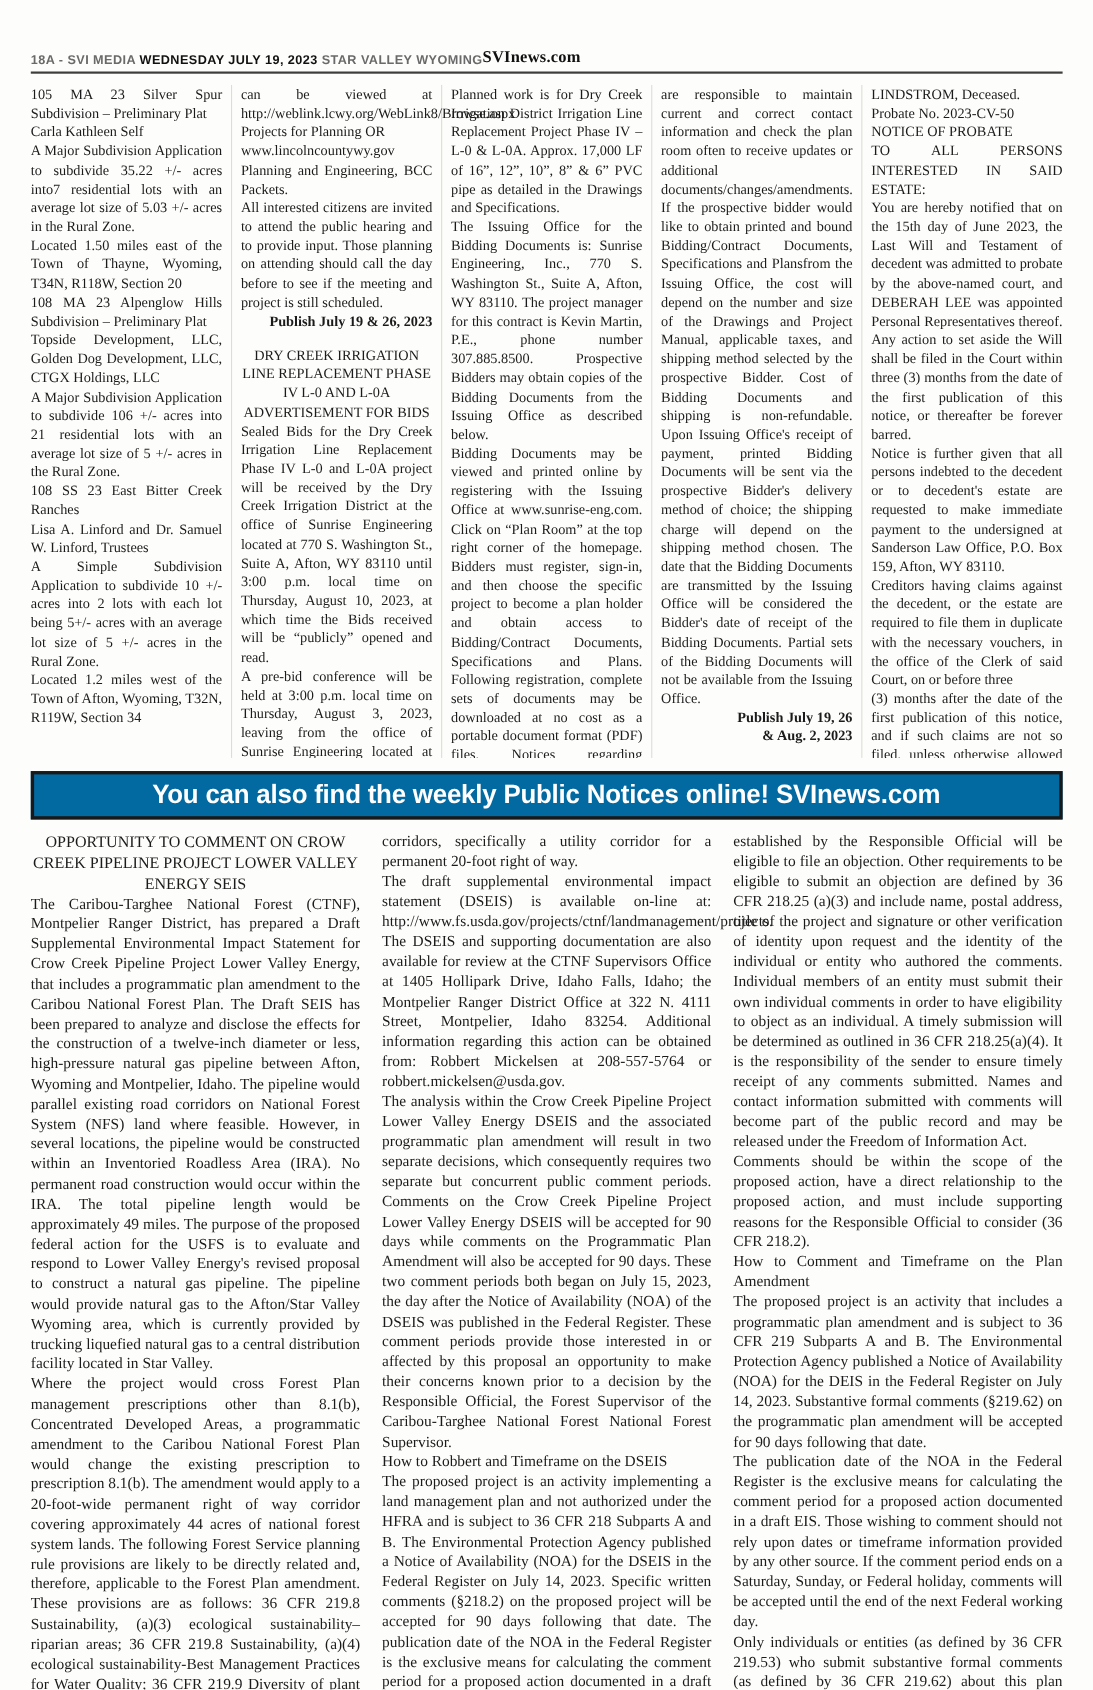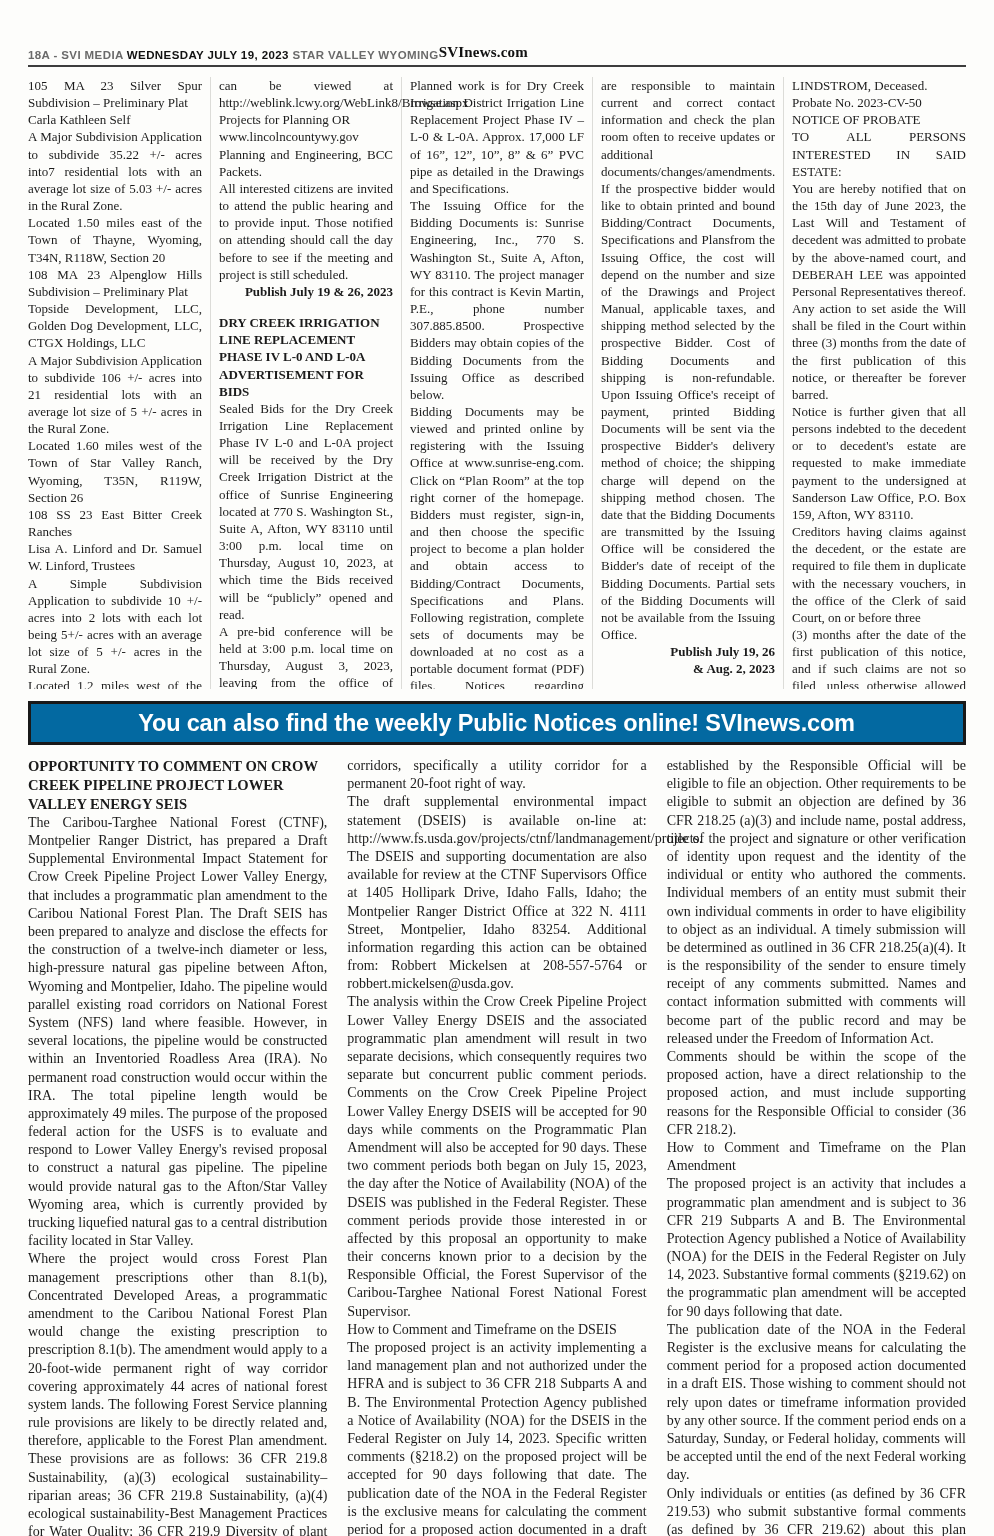--- a/index.html
+++ b/index.html
@@ -22,21 +22,21 @@
   .header-left .hl-date{color:#111;}
   .masthead{
     font-family:"Liberation Serif",serif;
     font-size:15px;font-weight:700;color:#111;letter-spacing:.2px;
   }
   .header-rule{border-bottom:2px solid #3d3d3d;margin:4px 28px 0 28px;}
 
   
   .blk{margin:0;padding:0;}
   .s-p{text-align:justify;}
-  .s-h{font-weight:700;text-align:left;}
+  .s-h{font-weight:400;text-align:center;}
   .s-pr{font-weight:700;text-align:right;}
   .s-gap{height:14px;}
 
   
   .top-section{
     margin:10px 28px 0 28px;
     display:flex;
     height:612px;overflow:hidden;
     font-size:13px;line-height:1.32;
   }
@@ -91,30 +91,29 @@
 
   <div class="top-section">
     <div class="col">
         <p class="blk s-p">105 MA 23 Silver Spur Subdivision – Preliminary Plat</p>
         <p class="blk s-p">Carla Kathleen Self</p>
         <p class="blk s-p">A Major Subdivision Application to subdivide 35.22 +/- acres into7 residential lots with an average lot size of 5.03 +/- acres in the Rural Zone.</p>
         <p class="blk s-p">Located 1.50 miles east of the Town of Thayne, Wyoming, T34N, R118W, Section 20</p>
         <p class="blk s-p">108 MA 23 Alpenglow Hills Subdivision – Preliminary Plat</p>
         <p class="blk s-p">Topside Development, LLC, Golden Dog Development, LLC, CTGX Holdings, LLC</p>
         <p class="blk s-p">A Major Subdivision Application to subdivide 106 +/- acres into 21 residential lots with an average lot size of 5 +/- acres in the Rural Zone.</p>
-        <p class="blk s-p">Located 1.60 miles west of the Town of Star Valley Ranch, Wyoming, T35N, R119W, Section 26</p>
         <p class="blk s-p">108 SS 23 East Bitter Creek Ranches</p>
         <p class="blk s-p">Lisa A. Linford and Dr. Samuel W. Linford, Trustees</p>
         <p class="blk s-p">A Simple Subdivision Application to subdivide 10 +/- acres into 2 lots with each lot being 5+/- acres with an average lot size of 5 +/- acres in the Rural Zone.</p>
         <p class="blk s-p">Located 1.2 miles west of the Town of Afton, Wyoming, T32N, R119W, Section 34</p>
       </div>
     <div class="col">
         <p class="blk s-p">can be viewed at http://weblink.lcwy.org/WebLink8/Browse.aspx Projects for Planning OR</p>
         <p class="blk s-p">www.lincolncountywy.gov Planning and Engineering, BCC Packets.</p>
-        <p class="blk s-p">All interested citizens are invited to attend the public hearing and to provide input. Those notified on attending should call the day before to see if the meeting and project is still scheduled.</p>
+        <p class="blk s-p">All interested citizens are invited to attend the public hearing and to provide input. Those planning on attending should call the day before to see if the meeting and project is still scheduled.</p>
         <p class="blk s-pr">Publish July 19 &amp; 26, 2023</p>
         <p class="blk s-gap"></p>
         <p class="blk s-h">DRY CREEK IRRIGATION LINE REPLACEMENT PHASE IV L-0 AND L-0A ADVERTISEMENT FOR BIDS</p>
         <p class="blk s-p">Sealed Bids for the Dry Creek Irrigation Line Replacement Phase IV L-0 and L-0A project will be received by the Dry Creek Irrigation District at the office of Sunrise Engineering located at 770 S. Washington St., Suite A, Afton, WY 83110 until 3:00 p.m. local time on Thursday, August 10, 2023, at which time the Bids received will be “publicly” opened and read.</p>
         <p class="blk s-p">A pre-bid conference will be held at 3:00 p.m. local time on Thursday, August 3, 2023, leaving from the office of Sunrise Engineering located at 770 S. Washington St., Suite A, Afton, WY, 83110. Attendance at the pre-bid conference is highly encouraged but is not mandatory. Names of those in attendance will be recorded.</p>
       </div>
     <div class="col">
         <p class="blk s-p">Planned work is for Dry Creek Irrigation District Irrigation Line Replacement Project Phase IV – L-0 &amp; L-0A. Approx. 17,000 LF of 16”, 12”, 10”, 8” &amp; 6” PVC pipe as detailed in the Drawings and Specifications.</p>
         <p class="blk s-p">The Issuing Office for the Bidding Documents is: Sunrise Engineering, Inc., 770 S. Washington St., Suite A, Afton, WY 83110. The project manager for this contract is Kevin Martin, P.E., phone number 307.885.8500. Prospective Bidders may obtain copies of the Bidding Documents from the Issuing Office as described below.</p>
         <p class="blk s-p">Bidding Documents may be viewed and printed online by registering with the Issuing Office at www.sunrise-eng.com. Click on “Plan Room” at the top right corner of the homepage. Bidders must register, sign-in, and then choose the specific project to become a plan holder and obtain access to Bidding/Contract Documents, Specifications and Plans. Following registration, complete sets of documents may be downloaded at no cost as a portable document format (PDF) files. Notices regarding changes/amendments to the Bidding/Contract Documents, Specifications and Plans will be sent to the e</p>
@@ -144,21 +143,21 @@
   <div class="bottom-section">
     <div class="col">
         <p class="blk s-h">OPPORTUNITY TO COMMENT ON CROW CREEK PIPELINE PROJECT LOWER VALLEY ENERGY SEIS</p>
         <p class="blk s-p">The Caribou-Targhee National Forest (CTNF), Montpelier Ranger District, has prepared a Draft Supplemental Environmental Impact Statement for Crow Creek Pipeline Project Lower Valley Energy, that includes a programmatic plan amendment to the Caribou National Forest Plan. The Draft SEIS has been prepared to analyze and disclose the effects for the construction of a twelve-inch diameter or less, high-pressure natural gas pipeline between Afton, Wyoming and Montpelier, Idaho. The pipeline would parallel existing road corridors on National Forest System (NFS) land where feasible. However, in several locations, the pipeline would be constructed within an Inventoried Roadless Area (IRA). No permanent road construction would occur within the IRA. The total pipeline length would be approximately 49 miles. The purpose of the proposed federal action for the USFS is to evaluate and respond to Lower Valley Energy's revised proposal to construct a natural gas pipeline. The pipeline would provide natural gas to the Afton/Star Valley Wyoming area, which is currently provided by trucking liquefied natural gas to a central distribution facility located in Star Valley.</p>
         <p class="blk s-p">Where the project would cross Forest Plan management prescriptions other than 8.1(b), Concentrated Developed Areas, a programmatic amendment to the Caribou National Forest Plan would change the existing prescription to prescription 8.1(b). The amendment would apply to a 20-foot-wide permanent right of way corridor covering approximately 44 acres of national forest system lands. The following Forest Service planning rule provisions are likely to be directly related and, therefore, applicable to the Forest Plan amendment. These provisions are as follows: 36 CFR 219.8 Sustainability, (a)(3) ecological sustainability–riparian areas; 36 CFR 219.8 Sustainability, (a)(4) ecological sustainability-Best Management Practices for Water Quality; 36 CFR 219.9 Diversity of plant and animal communities, (a)(2) ecosystem plan components – ecosystem diversity; 36 CFR 219.9 Diversity of plant and animal communities, (b)(1) additional, species-specific plan components, specifically components to provide the ecological conditions necessary to contribute to the recovery of federally listed or proposed species; 36 CFR 219.10 Multiple use, (a)(2), integrated resource management for multiple use, specifically nonrenewable energy resource-natural gas; and 36 CFR 219.10 Multiple use, (a)(3) appropriate placement and sustainable management of infrastructure, such as recreational facilities and transportation and utility</p>
       </div>
     <div class="col">
         <p class="blk s-p">corridors, specifically a utility corridor for a permanent 20-foot right of way.</p>
         <p class="blk s-p">The draft supplemental environmental impact statement (DSEIS) is available on-line at: http://www.fs.usda.gov/projects/ctnf/landmanagement/projects. The DSEIS and supporting documentation are also available for review at the CTNF Supervisors Office at 1405 Hollipark Drive, Idaho Falls, Idaho; the Montpelier Ranger District Office at 322 N. 4111 Street, Montpelier, Idaho 83254. Additional information regarding this action can be obtained from: Robbert Mickelsen at 208-557-5764 or robbert.mickelsen@usda.gov.</p>
         <p class="blk s-p">The analysis within the Crow Creek Pipeline Project Lower Valley Energy DSEIS and the associated programmatic plan amendment will result in two separate decisions, which consequently requires two separate but concurrent public comment periods. Comments on the Crow Creek Pipeline Project Lower Valley Energy DSEIS will be accepted for 90 days while comments on the Programmatic Plan Amendment will also be accepted for 90 days. These two comment periods both began on July 15, 2023, the day after the Notice of Availability (NOA) of the DSEIS was published in the Federal Register. These comment periods provide those interested in or affected by this proposal an opportunity to make their concerns known prior to a decision by the Responsible Official, the Forest Supervisor of the Caribou-Targhee National Forest National Forest Supervisor.</p>
-        <p class="blk s-p">How to Comment and Timeframe on the DSEIS</p>
+        <p class="blk s-p">How to Robbert and Timeframe on the DSEIS</p>
         <p class="blk s-p">The proposed project is an activity implementing a land management plan and not authorized under the HFRA and is subject to 36 CFR 218 Subparts A and B. The Environmental Protection Agency published a Notice of Availability (NOA) for the DSEIS in the Federal Register on July 14, 2023. Specific written comments (§218.2) on the proposed project will be accepted for 90 days following that date. The publication date of the NOA in the Federal Register is the exclusive means for calculating the comment period for a proposed action documented in a draft EIS. Those wishing to comment should not rely upon dates or timeframe information provided by any other source. If the comment period ends on a Saturday, Sunday, or Federal holiday, comments will be accepted until the end of the next Federal working day.</p>
       </div>
     <div class="col">
         <p class="blk s-p">established by the Responsible Official will be eligible to file an objection. Other requirements to be eligible to submit an objection are defined by 36 CFR 218.25 (a)(3) and include name, postal address, title of the project and signature or other verification of identity upon request and the identity of the individual or entity who authored the comments. Individual members of an entity must submit their own individual comments in order to have eligibility to object as an individual. A timely submission will be determined as outlined in 36 CFR 218.25(a)(4). It is the responsibility of the sender to ensure timely receipt of any comments submitted. Names and contact information submitted with comments will become part of the public record and may be released under the Freedom of Information Act.</p>
         <p class="blk s-p">Comments should be within the scope of the proposed action, have a direct relationship to the proposed action, and must include supporting reasons for the Responsible Official to consider (36 CFR 218.2).</p>
         <p class="blk s-p">How to Comment and Timeframe on the Plan Amendment</p>
         <p class="blk s-p">The proposed project is an activity that includes a programmatic plan amendment and is subject to 36 CFR 219 Subparts A and B. The Environmental Protection Agency published a Notice of Availability (NOA) for the DEIS in the Federal Register on July 14, 2023. Substantive formal comments (§219.62) on the programmatic plan amendment will be accepted for 90 days following that date.</p>
         <p class="blk s-p">The publication date of the NOA in the Federal Register is the exclusive means for calculating the comment period for a proposed action documented in a draft EIS. Those wishing to comment should not rely upon dates or timeframe information provided by any other source. If the comment period ends on a Saturday, Sunday, or Federal holiday, comments will be accepted until the end of the next Federal working day.</p>
         <p class="blk s-p">Only individuals or entities (as defined by 36 CFR 219.53) who submit substantive formal comments (as defined by 36 CFR 219.62) about this plan amendment will be eligible to file an objection. Other requirements to be eligible to submit an objection are defined by 36 CFR 219.54(c) and include name, postal address, name of the plan amendment, signature or other verification of identity upon request, and the identity of the individual or entity who authored the comments. Individual members of an entity must submit their own individual comments in order to have eligibility to object as an individual. A timely submission will be determined as outlined in 36 CFR 219.16(a)(2). It is the responsibility of the sender to ensure timely receipt of any comments submitted. Names and contact information</p>
       </div>

